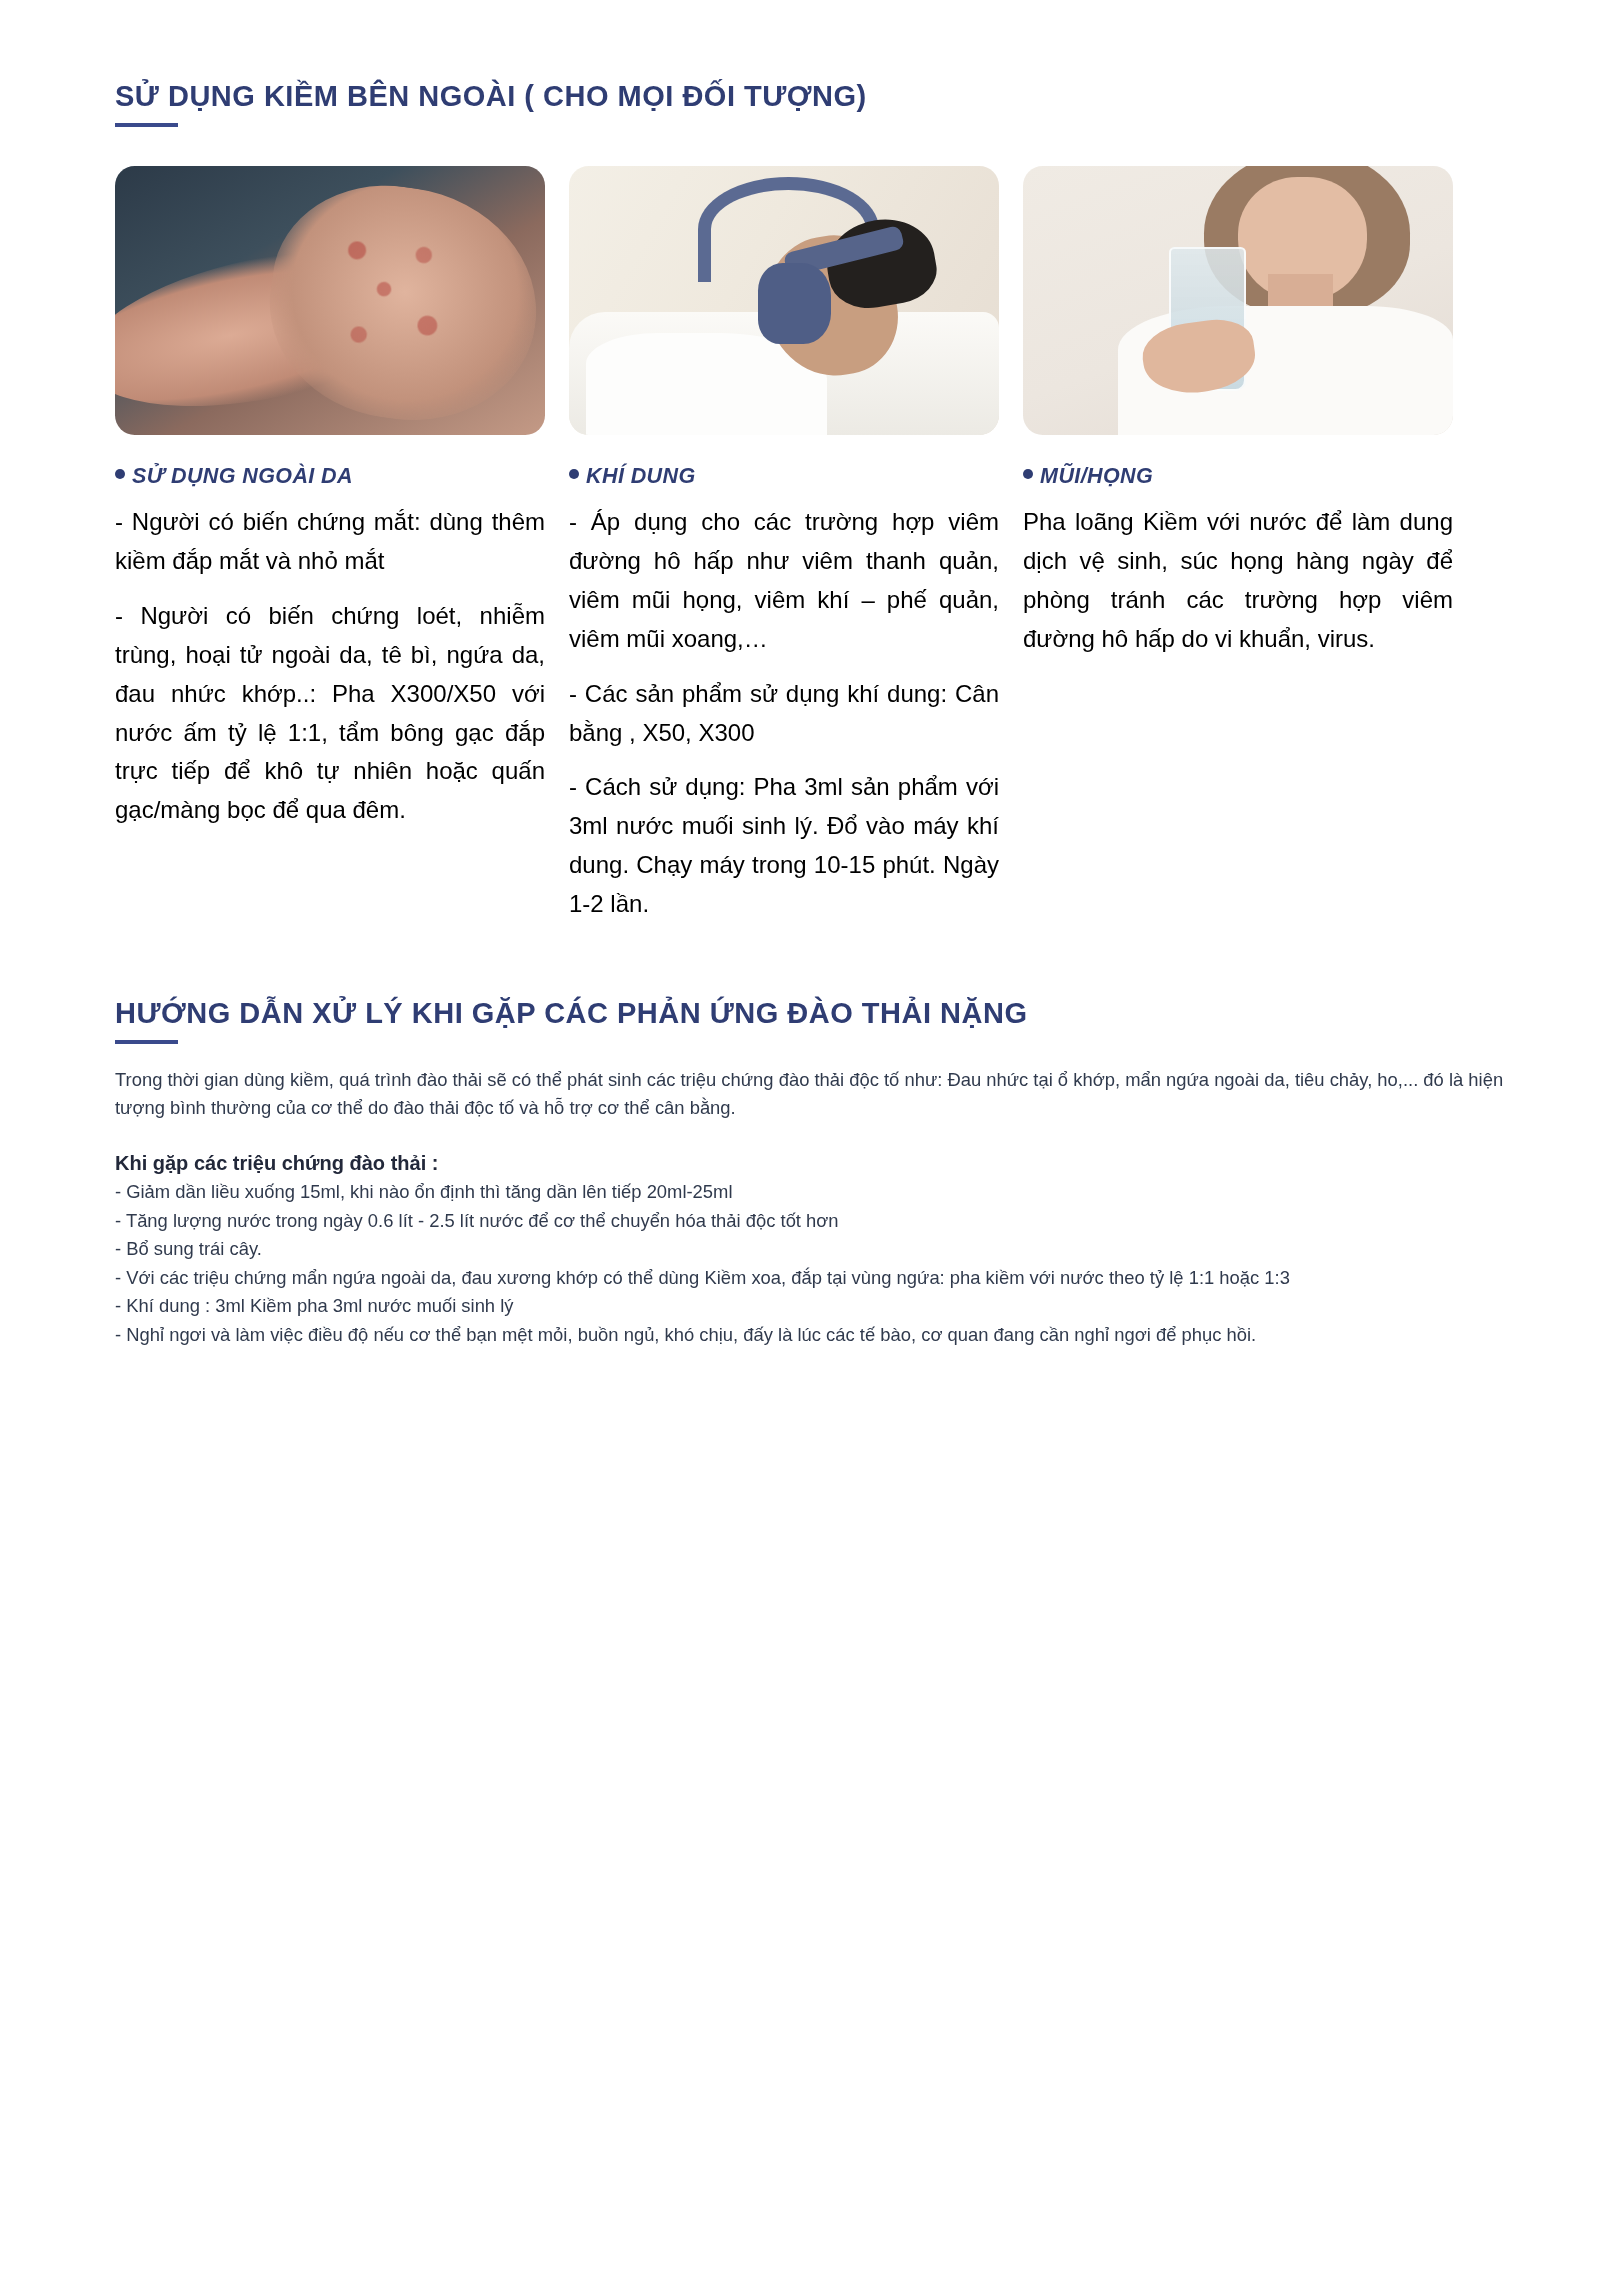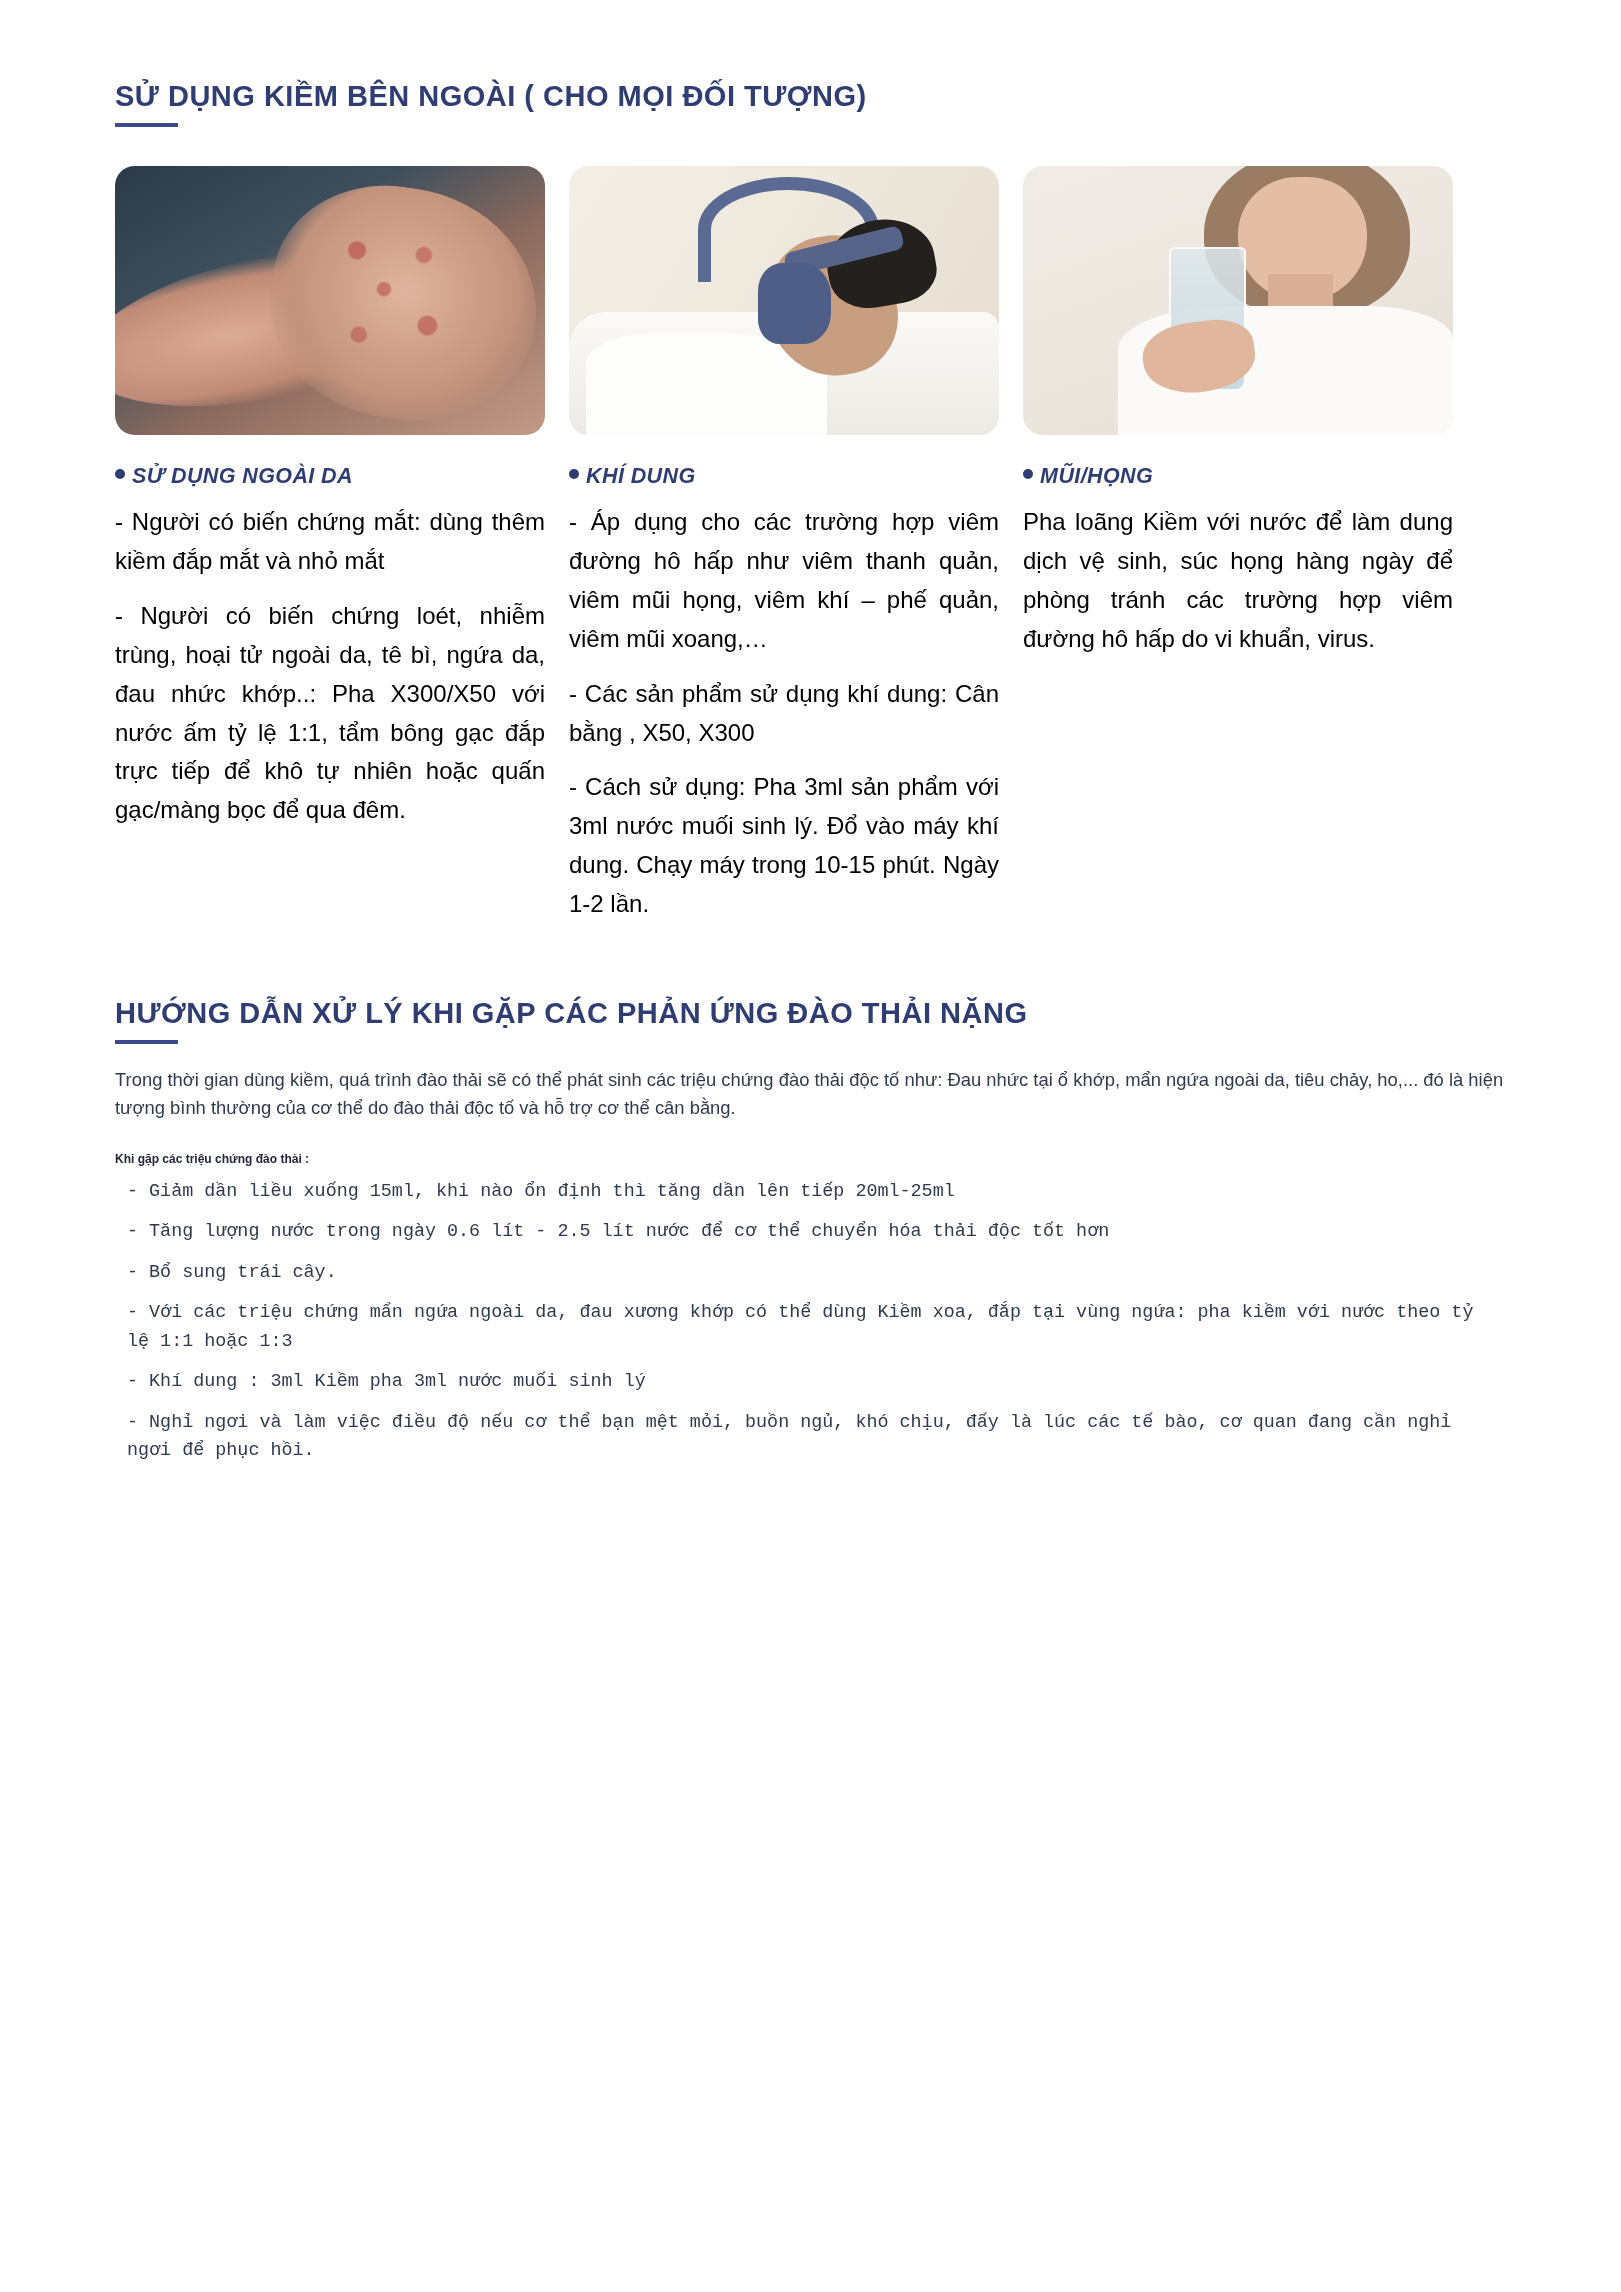--- a/index.html
+++ b/index.html
@@ -103,31 +103,30 @@
   .section2 {
     margin-top: 56px;
   }
   .italic-block {
     font-size: 18.4px;
     line-height: 1.55;
     color: #303a4d;
     margin: 21.5px 0 0 0;
   }
   .bold-lead {
-    font-size: 12px;
+    font-size: 20px;
     font-weight: bold;
     color: #22283a;
     margin: 29px 0 3.6px 0;
   }
   .list-line {
     font-size: 18.4px;
     line-height: 1.55;
     color: #303a4d;
-    margin: 12px;
-    font-family: Liberation Mono, monospace;
+    margin: 0;
   }
 
   
   .img-hands {
     background: linear-gradient(150deg, #2c3a48 0%, #3d4f5c 32%, #8b6a5e 58%, #c49a86 100%);
   }
   .img-hands::before {
     content: "";
     position: absolute;
     left: -8%;

